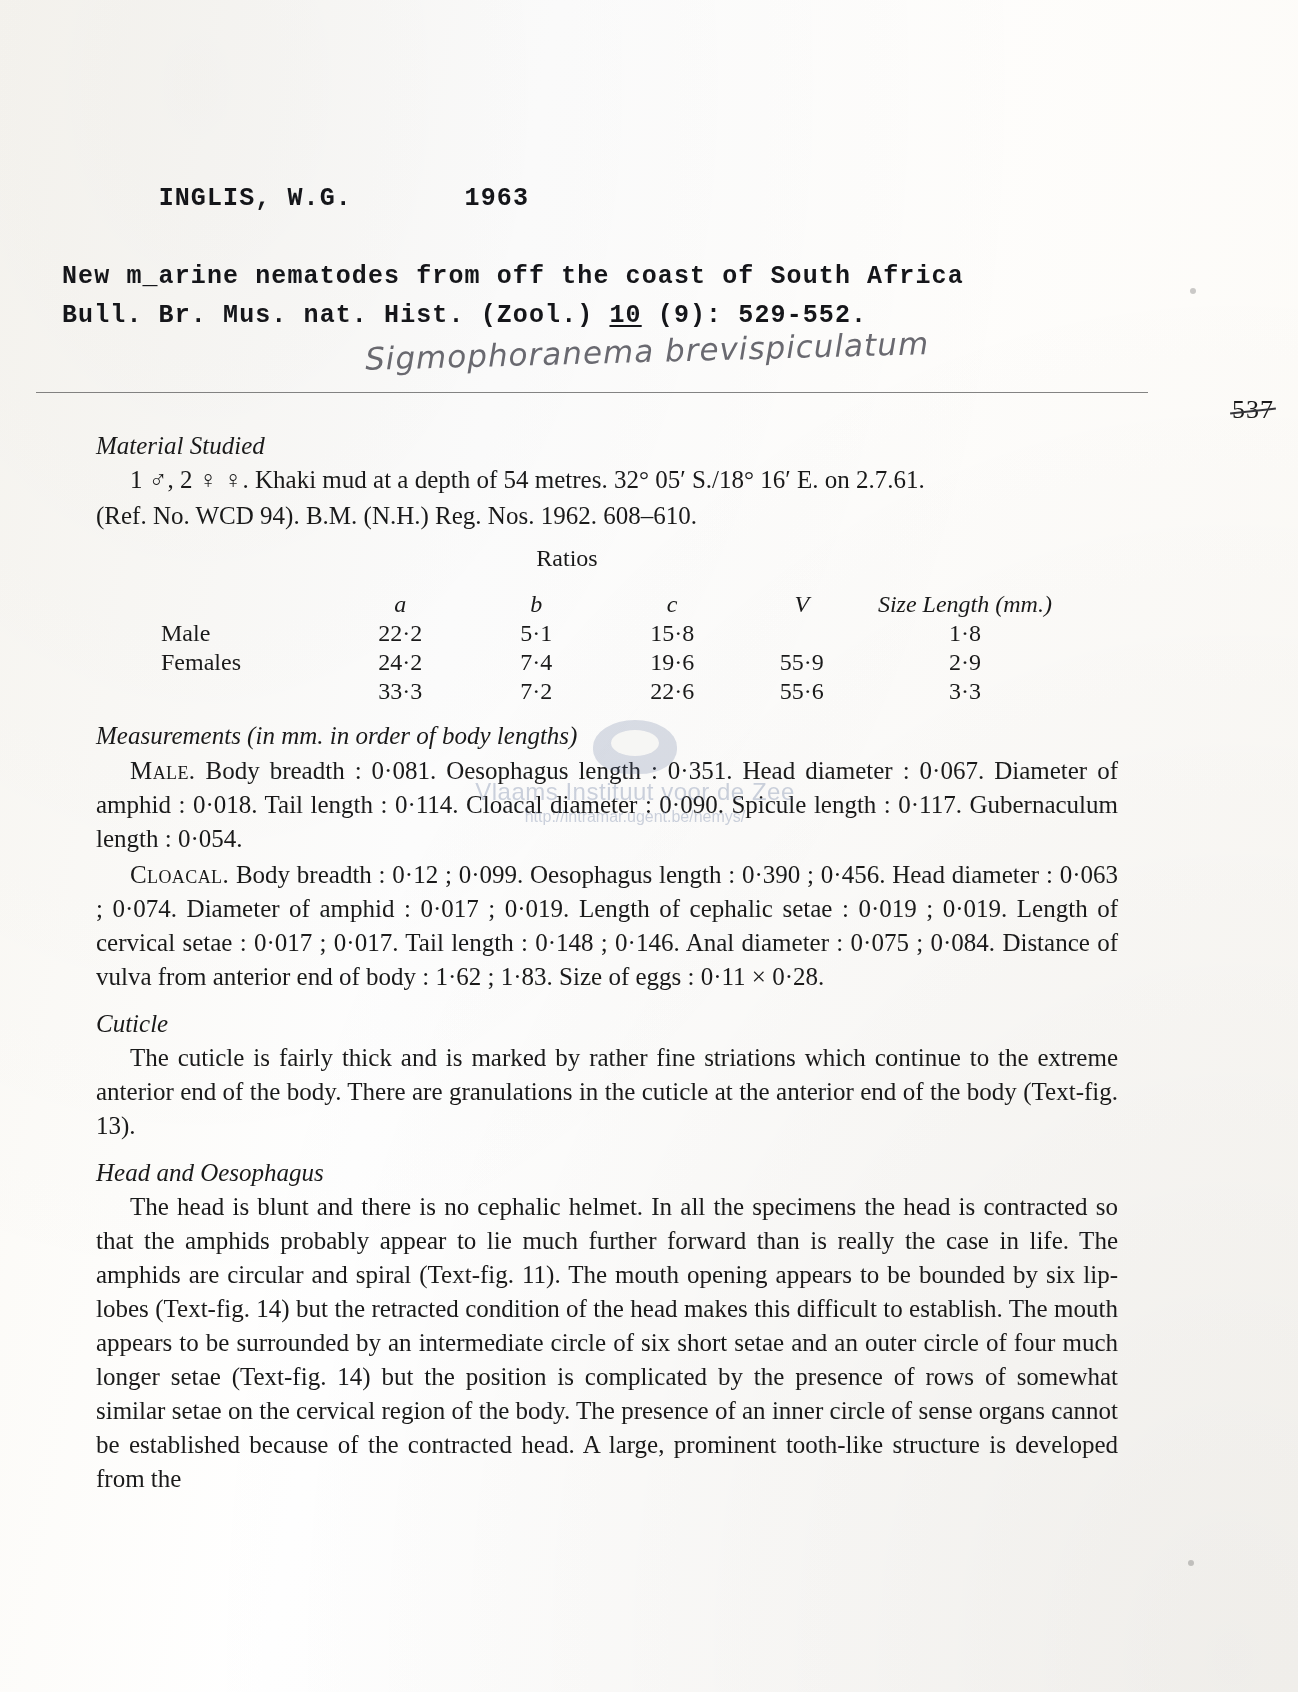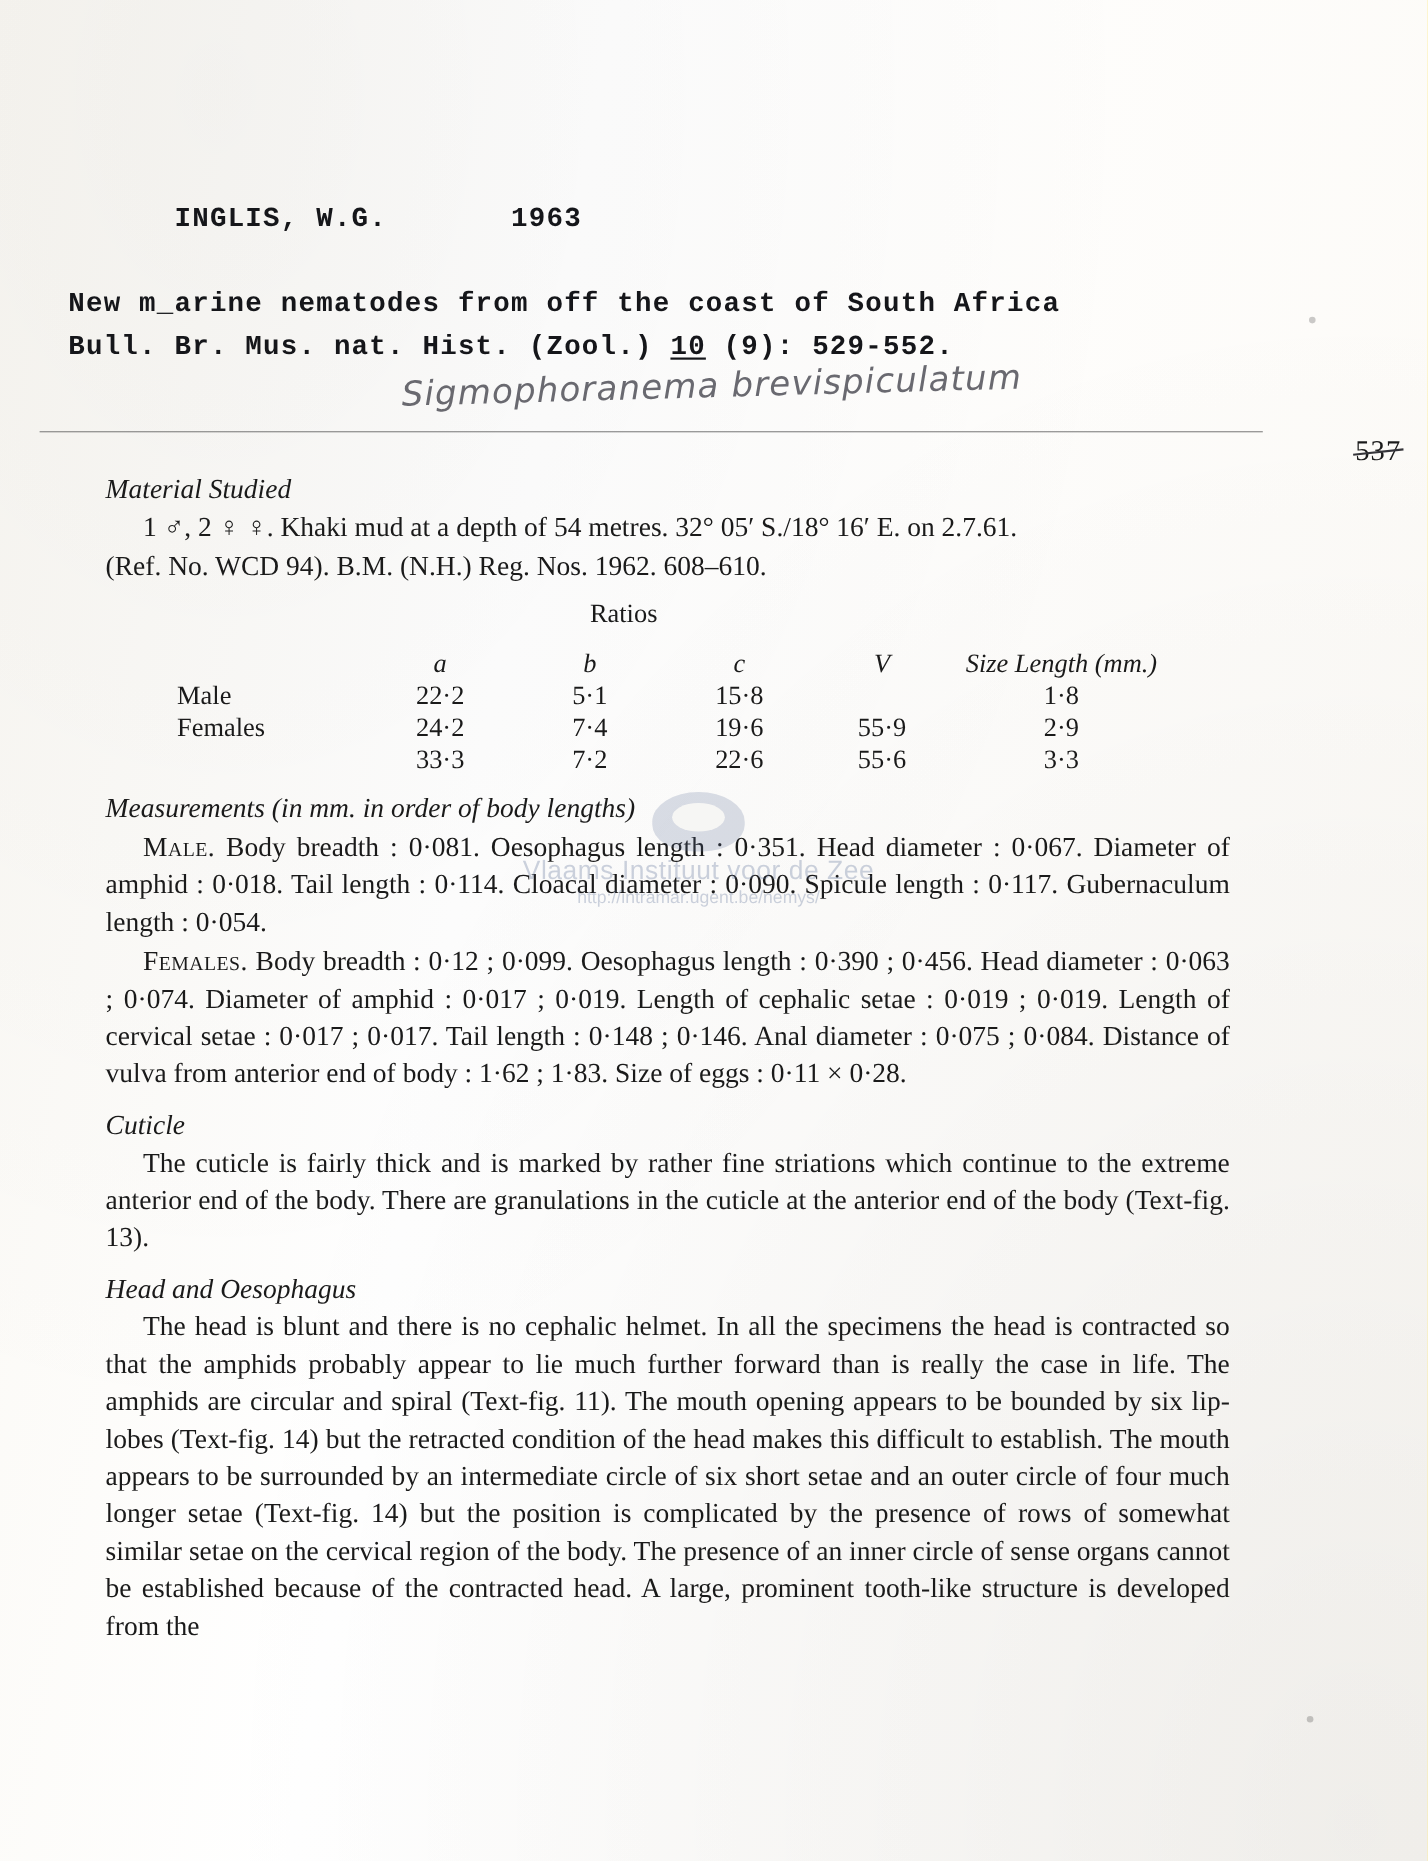--- a/index.html
+++ b/index.html
@@ -11,21 +11,21 @@
     width: 1298px;
     height: 1692px;
     position: relative;
     font-family: "Liberation Serif", serif;
     color: #1a1a1a;
     overflow: hidden;
   }
   .page {
     position: absolute;
     inset: 0;
-    background: #fde047;
+    background: #7dd3fc;
   }
   
   .page::before {
     content: "";
     position: absolute;
     inset: 0;
     background:
       radial-gradient(ellipse at 15% 5%, rgba(0,0,0,0.035), rgba(0,0,0,0) 55%),
       radial-gradient(ellipse at 95% 98%, rgba(0,0,0,0.05), rgba(0,0,0,0) 60%),
       linear-gradient(100deg, rgba(250,248,243,1) 0%, rgba(255,255,255,1) 35%, rgba(252,250,246,1) 100%);
@@ -283,21 +283,21 @@
         </tbody>
       </table>
     </div>
 
     <div class="sec-head">Measurements (in mm. in order of body lengths)</div>
     <p class="para indent measure-block">
       <span class="sc">Male.</span>
       <span>Body breadth : 0·081.  Oesophagus length : 0·351.  Head diameter : 0·067.  Diameter of amphid : 0·018.  Tail length : 0·114.  Cloacal diameter : 0·090.  Spicule length : 0·117.  Gubernaculum length : 0·054.</span>
     </p>
     <p class="para indent">
-      <span class="sc">Females.</span>
+      <span class="sc">Cloacal.</span>
       <span>Body breadth : 0·12 ; 0·099.  Oesophagus length : 0·390 ; 0·456.  Head diameter : 0·063 ; 0·074.  Diameter of amphid : 0·017 ; 0·019.  Length of cephalic setae : 0·019 ; 0·019.  Length of cervical setae : 0·017 ; 0·017.  Tail length : 0·148 ; 0·146.  Anal diameter : 0·075 ; 0·084.  Distance of vulva from anterior end of body : 1·62 ; 1·83.  Size of eggs : 0·11 × 0·28.</span>
     </p>
 
     <div class="sec-head">Cuticle</div>
     <p class="para indent">The cuticle is fairly thick and is marked by rather fine striations which continue to the extreme anterior end of the body.  There are granulations in the cuticle at the anterior end of the body (Text-fig. 13).</p>
 
     <div class="sec-head">Head and Oesophagus</div>
     <p class="para indent">The head is blunt and there is no cephalic helmet.  In all the specimens the head is contracted so that the amphids probably appear to lie much further forward than is really the case in life.  The amphids are circular and spiral (Text-fig. 11). The mouth opening appears to be bounded by six lip-lobes (Text-fig. 14) but the retracted condition of the head makes this difficult to establish.  The mouth appears to be surrounded by an intermediate circle of six short setae and an outer circle of four much longer setae (Text-fig. 14) but the position is complicated by the presence of rows of somewhat similar setae on the cervical region of the body. The presence of an inner circle of sense organs cannot be established because of the contracted head.  A large, prominent tooth-like structure is developed from the</p>
 
   </div>

